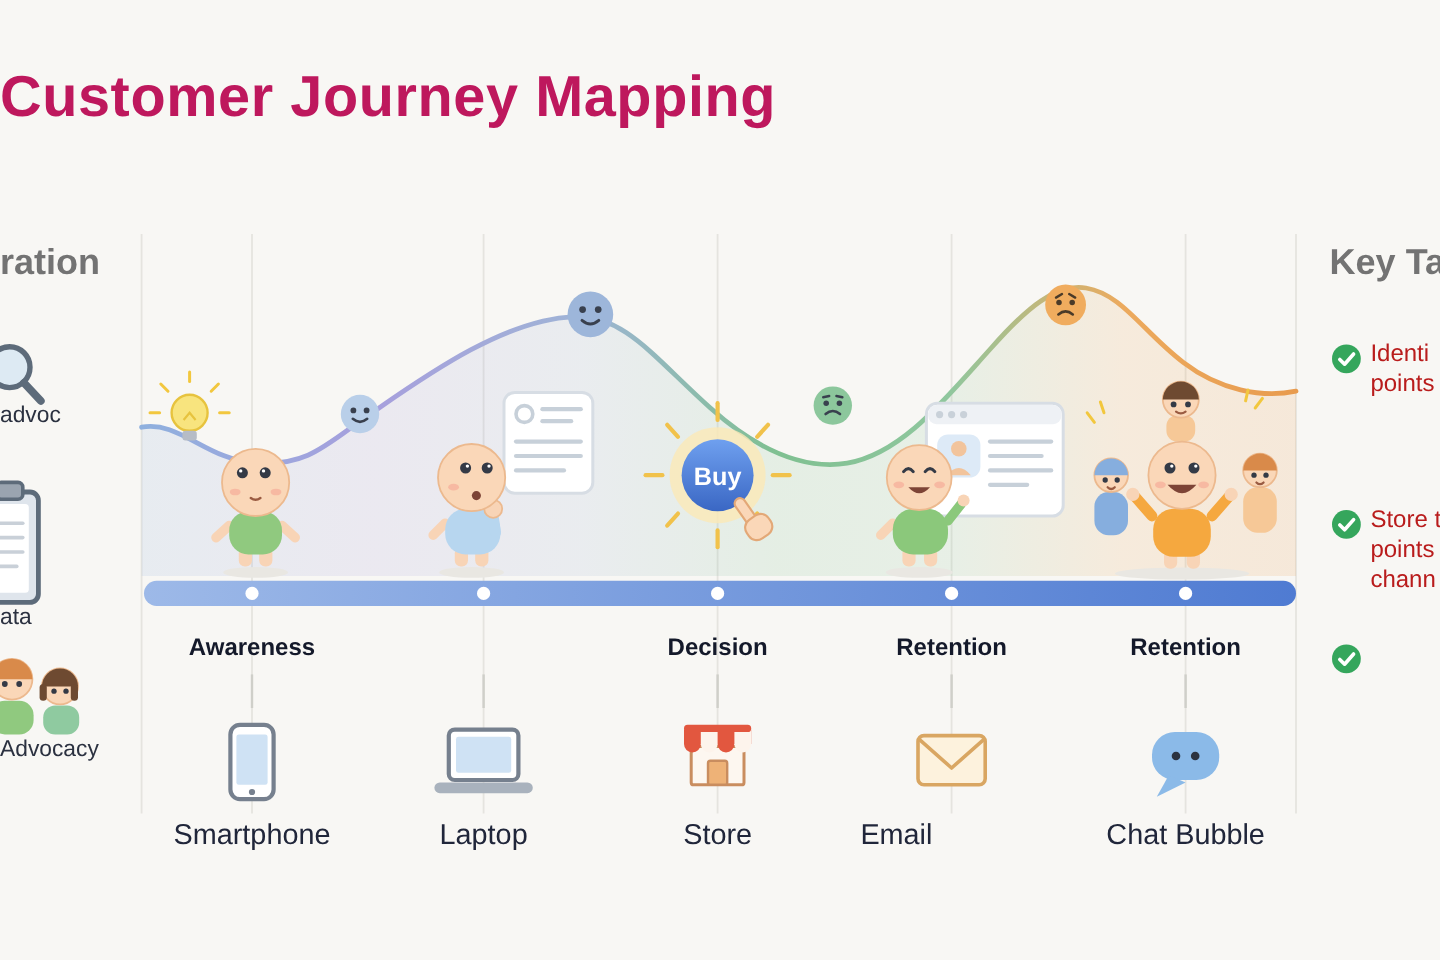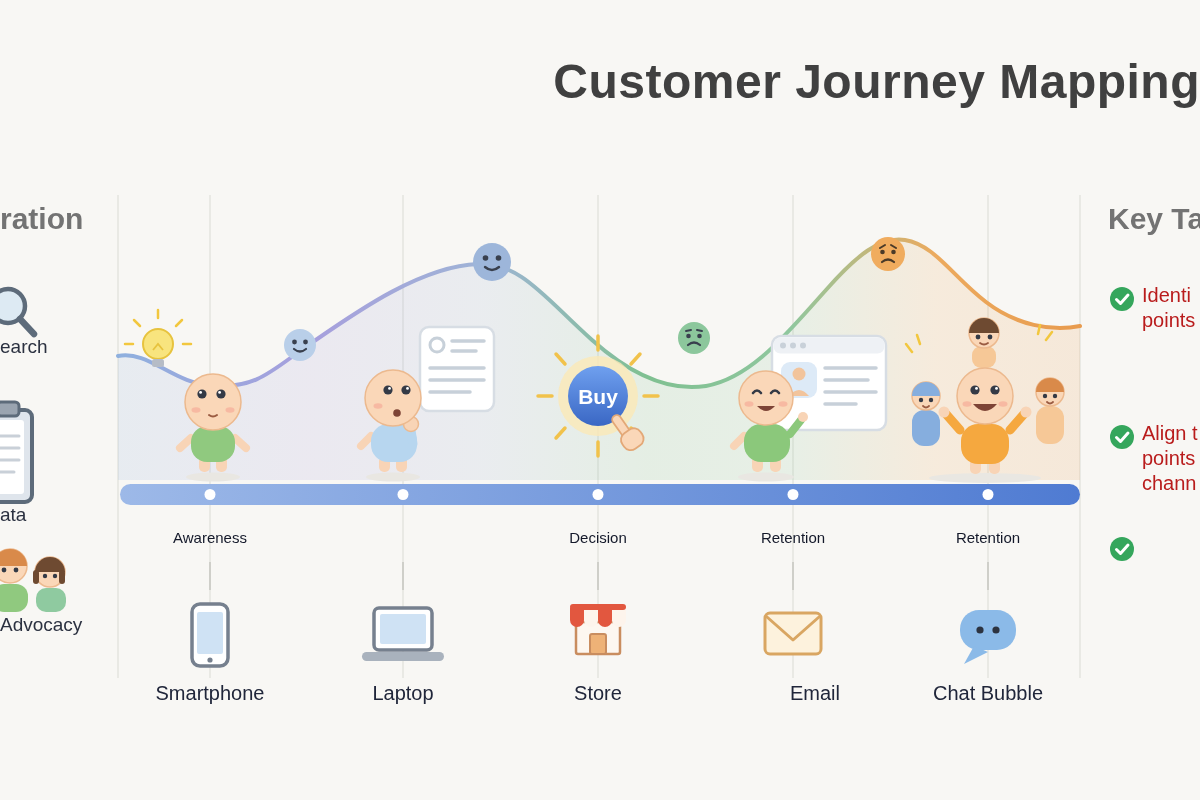--- a/index.html
+++ b/index.html
@@ -7,32 +7,32 @@
     width: 1200px; height: 800px;
     overflow: hidden;
     background: #f8f7f4;
     font-family: "Liberation Sans", sans-serif;
   }
   .canvas { position: relative; width: 1200px; height: 800px; }
   .scene { position: absolute; left: 0; top: 0; }
 
   .title {
     position: absolute; top: 54px; left: 0; width: 100%;
-    margin: 0; text-align: right;
+    margin: 0; text-align: left;
     font-size: 48px; font-weight: 800; letter-spacing: .5px;
-    color: #404040;
+    color: #be185d;
   }
 
   .stage-label {
     position: absolute; top: 529px; transform: translateX(-50%);
-    font-size: 15px; font-weight: 400; color: #14192a; white-space: nowrap;
+    font-size: 20px; font-weight: 700; color: #14192a; white-space: nowrap;
   }
   .channel-label {
     position: absolute; top: 682px; transform: translateX(-50%);
-    font-size: 20px; font-weight: 500; color: #20263a; white-space: nowrap;
+    font-size: 24px; font-weight: 500; color: #20263a; white-space: nowrap;
   }
 
   .side-heading {
     position: absolute; font-size: 30px; font-weight: 700;
     color: #737373; white-space: nowrap;
   }
   .side-label {
     position: absolute; font-size: 19px; color: #2b3140; white-space: nowrap;
   }
   .tk-block {
@@ -364,39 +364,39 @@
       <rect x="960" y="610" width="56" height="40" rx="19" fill="#8bbae8"></rect>
       <path d="M 974 646 L 964 664 L 988 652 Z" fill="#8bbae8"></path>
       <circle cx="980" cy="630" r="3.6" fill="#2c3340"></circle>
       <circle cx="996" cy="630" r="3.6" fill="#2c3340"></circle>
     </g>
   </svg>
 
   <h1 class="title">Customer Journey Mapping</h1>
 
   <div class="side-heading" style="left:0; top:202px">ration</div>
-  <div class="side-label" style="left:0; top:336px">earch</div>
+  <div class="side-label" style="left:0; top:336px">advoc</div>
   <div class="side-label" style="left:0; top:504px">ata</div>
   <div class="side-label" style="left:0; top:614px">Advocacy</div>
 
   <div class="side-heading" style="left:1108px; top:202px">Key Take</div>
   <div class="tk-block" style="top:283px">
     <div>Identi</div>
     <div>points</div>
   </div>
   <div class="tk-block" style="top:421px">
-    <div>Align t</div>
+    <div>Store t</div>
     <div>points</div>
     <div>chann</div>
   </div>
 
   <div class="stage-label" style="left:210px">Awareness</div>
   <div class="stage-label" style="left:598px">Decision</div>
   <div class="stage-label" style="left:793px">Retention</div>
   <div class="stage-label" style="left:988px">Retention</div>
 
   <div class="channel-label" style="left:210px">Smartphone</div>
   <div class="channel-label" style="left:403px">Laptop</div>
   <div class="channel-label" style="left:598px">Store</div>
-  <div class="channel-label" style="left:815px">Email</div>
+  <div class="channel-label" style="left:747px">Email</div>
   <div class="channel-label" style="left:988px">Chat Bubble</div>
 
 </div>
 
 </body></html>

